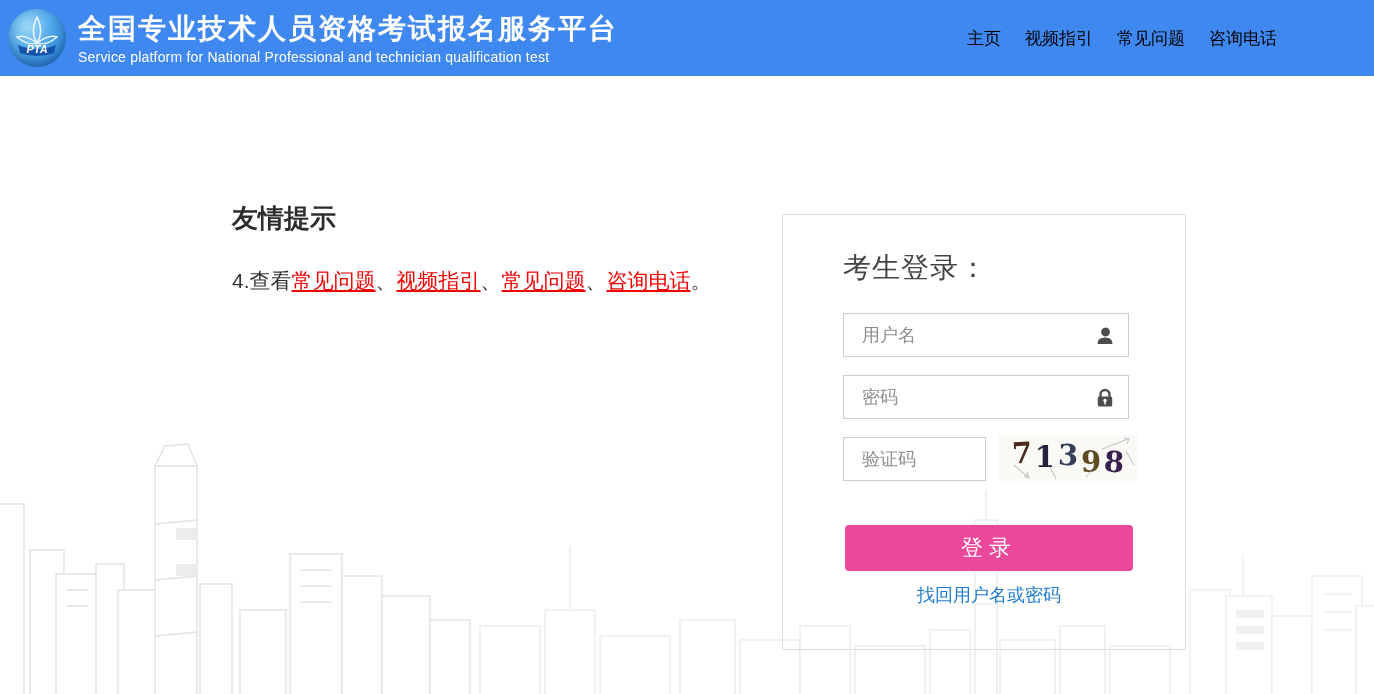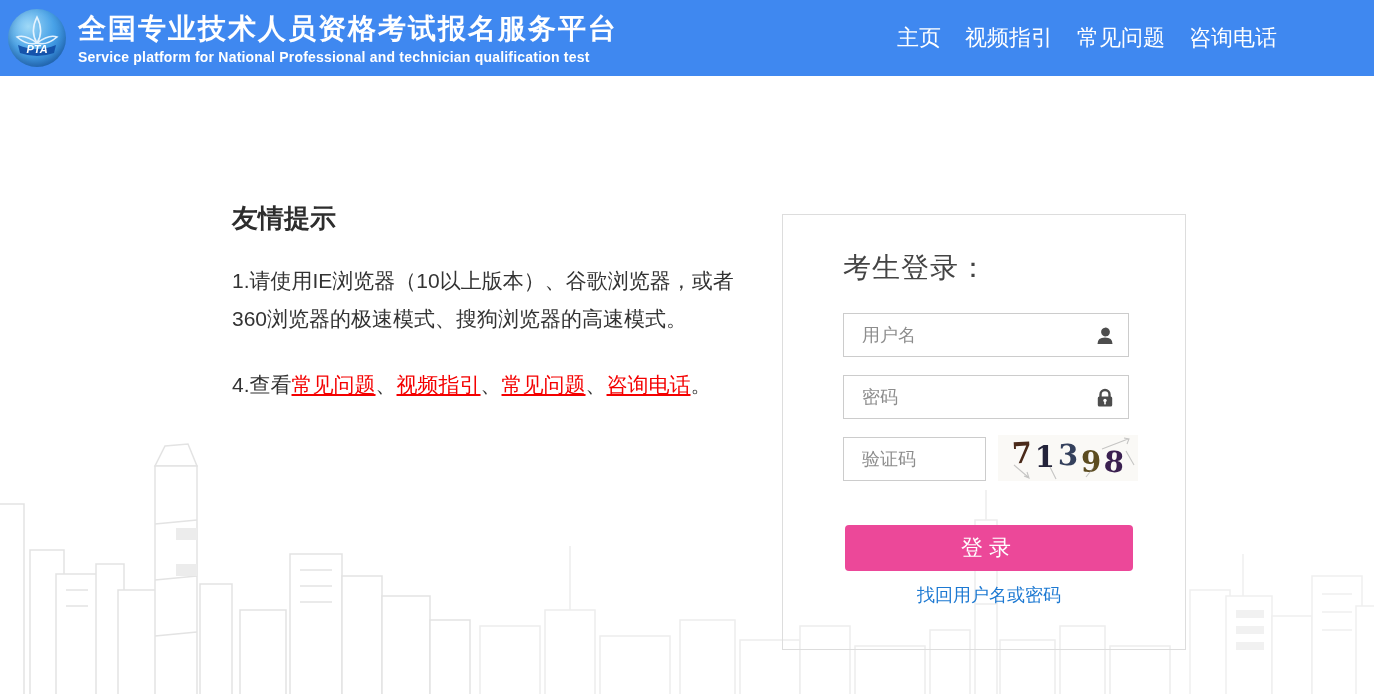--- a/index.html
+++ b/index.html
@@ -25,28 +25,28 @@
     background: radial-gradient(circle at 35% 30%, #9fd9f7 0%, #4aa3e8 45%, #1565c0 100%);
     position: relative;
     box-shadow: inset 0 -4px 8px rgba(0,0,40,.25);
   }
   .logo svg { position: absolute; inset: 0; }
   .titles { margin-left: 12px; color: #ffffff; }
   .title-cn {
     font-size: 28px; font-weight: bold; letter-spacing: 2px; line-height: 36px;
   }
   .title-en {
-    font-size: 14px; font-weight: bold; margin-top: 2px; letter-spacing: .2px;
+    font-size: 14px; font-weight: normal; margin-top: 2px; letter-spacing: .2px;
   }
   .nav {
     position: absolute; right: 97px; top: 0; height: 76px;
     display: flex; align-items: center; gap: 24px;
   }
   .nav a {
-    color: #ffffff; text-decoration: none; font-size: 22px; cursor: pointer;
+    color: #000000; text-decoration: none; font-size: 17px; cursor: pointer;
   }
 
   
   .skyline {
     position: absolute; left: 0; bottom: 0; width: 1374px; height: 270px;
     z-index: 0; pointer-events: none;
   }
 
   
   .notice {
@@ -200,23 +200,20 @@
       <a>主页</a>
       <a>视频指引</a>
       <a>常见问题</a>
       <a>咨询电话</a>
     </div>
   </div>
 
   <div class="notice">
     <h2>友情提示</h2>
 
-    <p>
-      <span>1.请使用IE浏览器（10以上版本）、谷歌浏览器，或者360浏览器的极速模式、搜狗浏览器的高速模式。</span>
-    </p>
 
 
 
     <p>
       <span>4.查看</span><a class="rlink">常见问题</a><span>、</span><a class="rlink">视频指引</a><span>、</span><a class="rlink">常见问题</a><span>、</span><a class="rlink">咨询电话</a><span>。</span>
     </p>
   </div>
 
   <div class="panel">
     <div class="panel-title">考生登录：</div>

